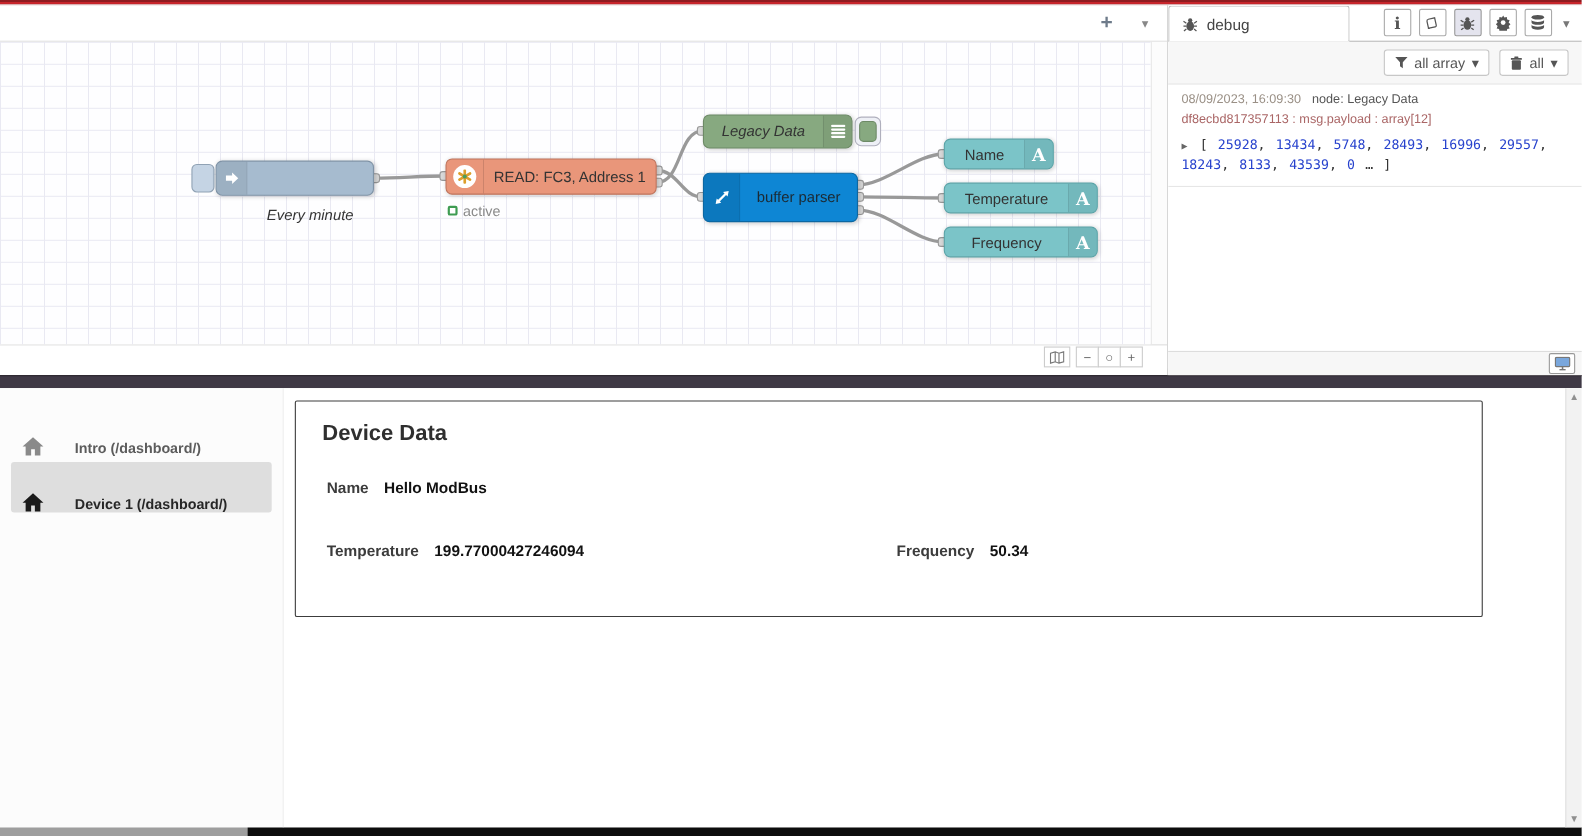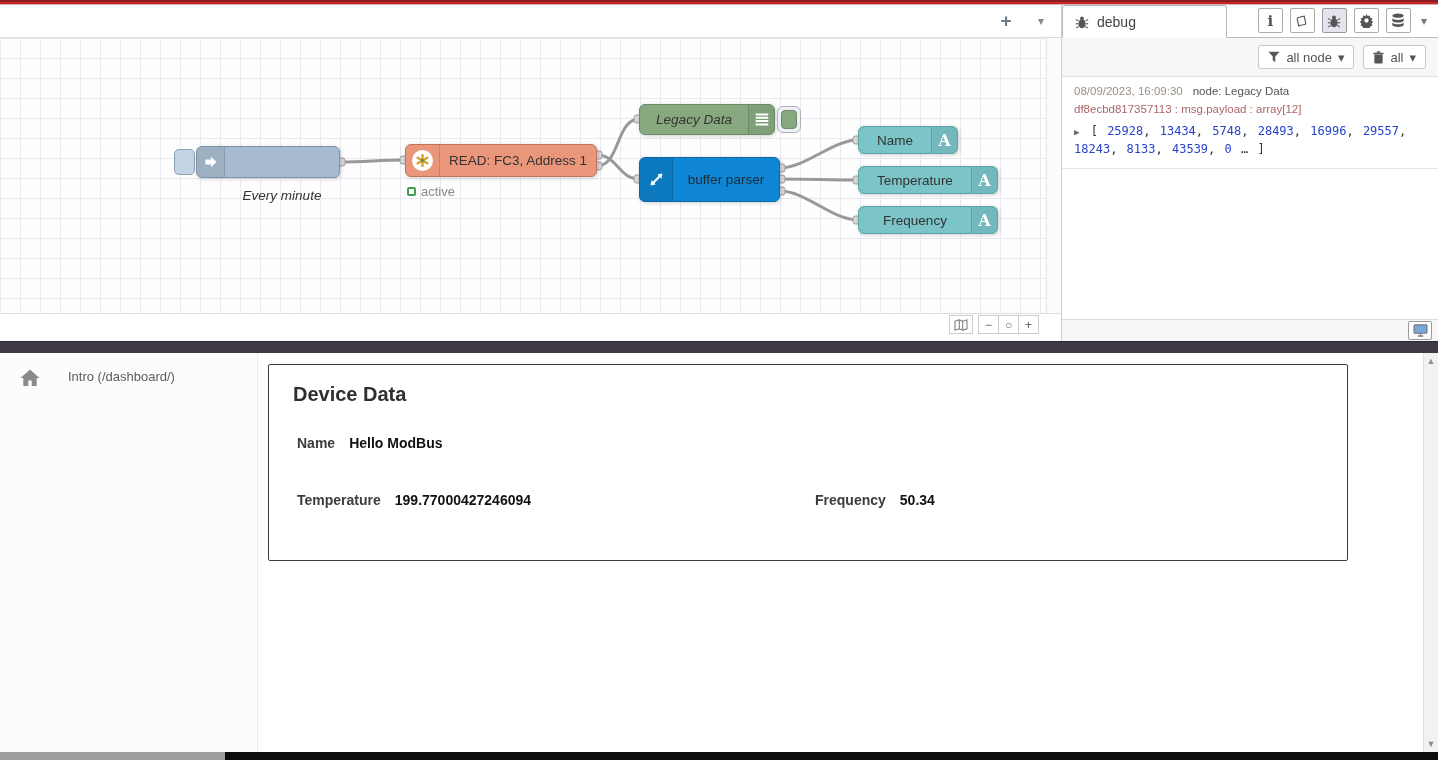--- a/index.html
+++ b/index.html
@@ -98,21 +98,21 @@
   .win-divider { height:12px; background:#3f3945; border-top:1px solid #2c272f; }
 
   
   .dash { height:399px; display:flex; flex-direction:column; background:#fff; position:relative; }
   .dash-header { height:62px; background:linear-gradient(#dedede,#f8f8f8 45%,#fff); border-bottom:1px solid #bdbdbd; display:flex; align-items:center; flex:none; }
   .hamburger { width:22px; margin-left:25px; cursor:pointer; }
   .hamburger div { height:2.5px; background:#2e2e2e; border-radius:1px; margin:3.5px 0; }
   .dash-title { margin-left:28px; font-size:20px; color:#3d3d3d; }
   .dash-body { flex:1; display:flex; min-height:0; position:relative; }
   .dash-sidebar { width:258px; background:#fcfcfc; border-right:1px solid #ececec; padding-top:11px; }
-  .menu-item { height:46px; margin:5px 10px; border-radius:3px; display:flex; align-items:flex-start; font-size:13px; color:#5c5c5c; cursor:pointer; }
+  .menu-item { height:46px; margin:5px 10px; border-radius:3px; display:flex; align-items:flex-end; font-size:13px; color:#5c5c5c; cursor:pointer;font-weight:bold; }
   .menu-item .home-svg { margin-left:10px; color:#8a8a8a; }
   .menu-item span { margin-left:28px; }
   .menu-item.selected { background:#dedede; color:#262626; }
   .menu-item.selected .home-svg { color:#1a1a1a; }
   .dash-main { flex:1; position:relative; background:#fff;font-weight:bold; }
   .card { position:absolute; left:10px; top:11px; width:1080px; height:197px; background:#fff; border:1px solid #3c3c3c; border-radius:2px; }
   .card-title { position:absolute; left:24px; top:18px; font-size:20px; color:#2f2f2f; }
   .field { position:absolute; font-size:14px; color:#3c3c3c; display:flex; align-items:baseline; }
   .field b { color:#111; margin-left:14px; }
   .f-name { left:28px; top:70px; }
@@ -316,21 +316,21 @@
             </svg>
           </div>
           <div class="sb-caret">▾</div>
         </div>
       </div>
       <div class="sb-filter">
         <div class="filter-btn">
           <svg width="12" height="12" viewBox="0 0 14 13">
               <path d="M0.5 0.5 h13 l-5 5.5 v6.5 l-3 -2.2 v-4.3 z" fill="#555"></path>
             </svg>
-          <span>all node</span>
+          <span>all array</span>
           <span>▾</span>
         </div>
         <div class="filter-btn">
           <svg width="11" height="13" viewBox="0 0 12 14">
             <rect x="1.5" y="4" width="9" height="9.5" rx="1" fill="#555"></rect>
             <rect x="0.5" y="1.8" width="11" height="1.8" rx="0.5" fill="#555"></rect>
             <rect x="4" y="0.3" width="4" height="1.6" rx="0.5" fill="#555"></rect>
           </svg>
           <span>all</span>
           <span>▾</span>
@@ -377,20 +377,26 @@
 
 <div class="dash">
   <div class="dash-body">
     <div class="dash-sidebar">
       <div class="menu-item">
         <svg class="home-svg" width="20" height="18" viewBox="0 0 20 18">
           <path d="M10 0.5 L19.5 9 h-2.8 v8 h-5 v-5.5 h-3.4 V17 h-5 V9 H0.5 z" fill="currentColor"></path>
         </svg>
         <span>Intro (/dashboard/)</span>
       </div>
+      <div class="menu-item selected">
+        <svg class="home-svg" width="20" height="18" viewBox="0 0 20 18">
+          <path d="M10 0.5 L19.5 9 h-2.8 v8 h-5 v-5.5 h-3.4 V17 h-5 V9 H0.5 z" fill="currentColor"></path>
+        </svg>
+        <span>Device 1 (/dashboard/)</span>
+      </div>
     </div>
     <div class="dash-main">
       <div class="card">
         <div class="card-title">Device Data</div>
         <div class="field f-name">
           <span>Name</span>
           <b>Hello ModBus</b>
         </div>
         <div class="field f-temp">
           <span>Temperature</span>

